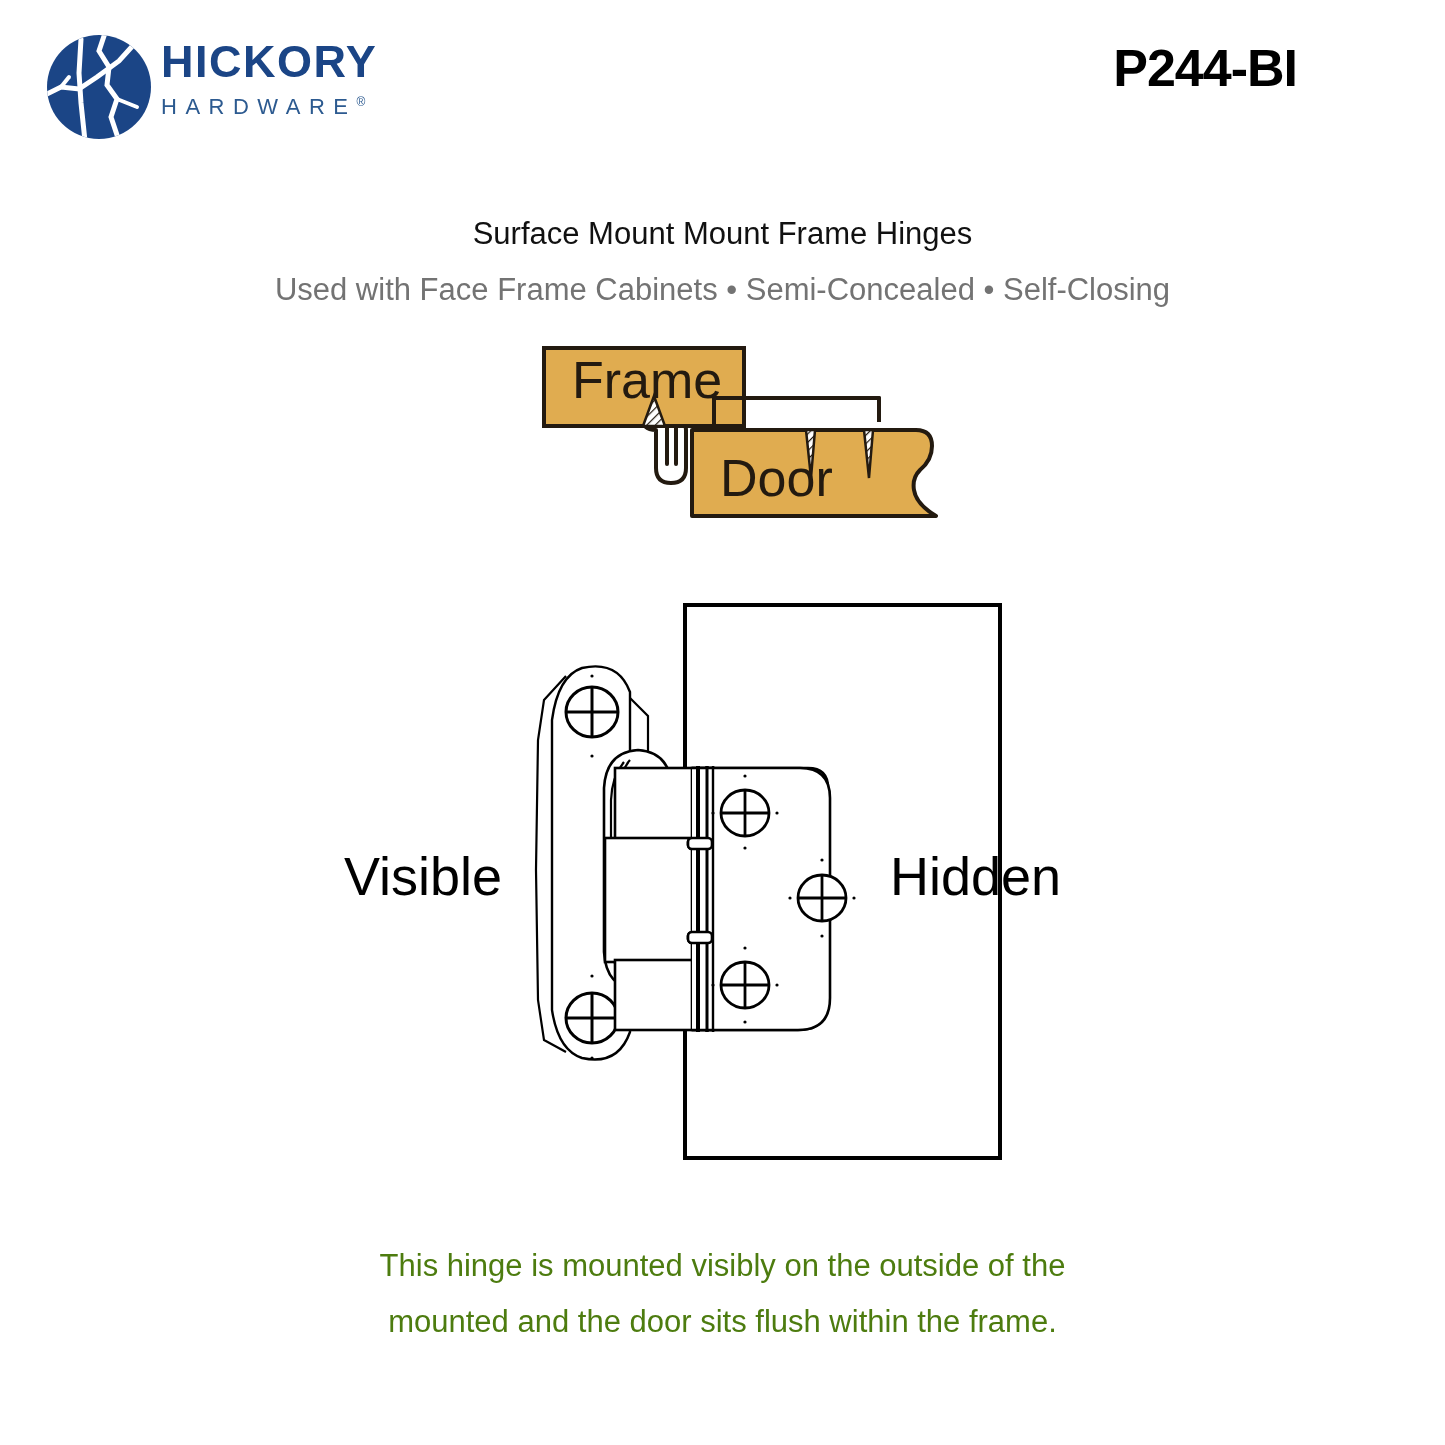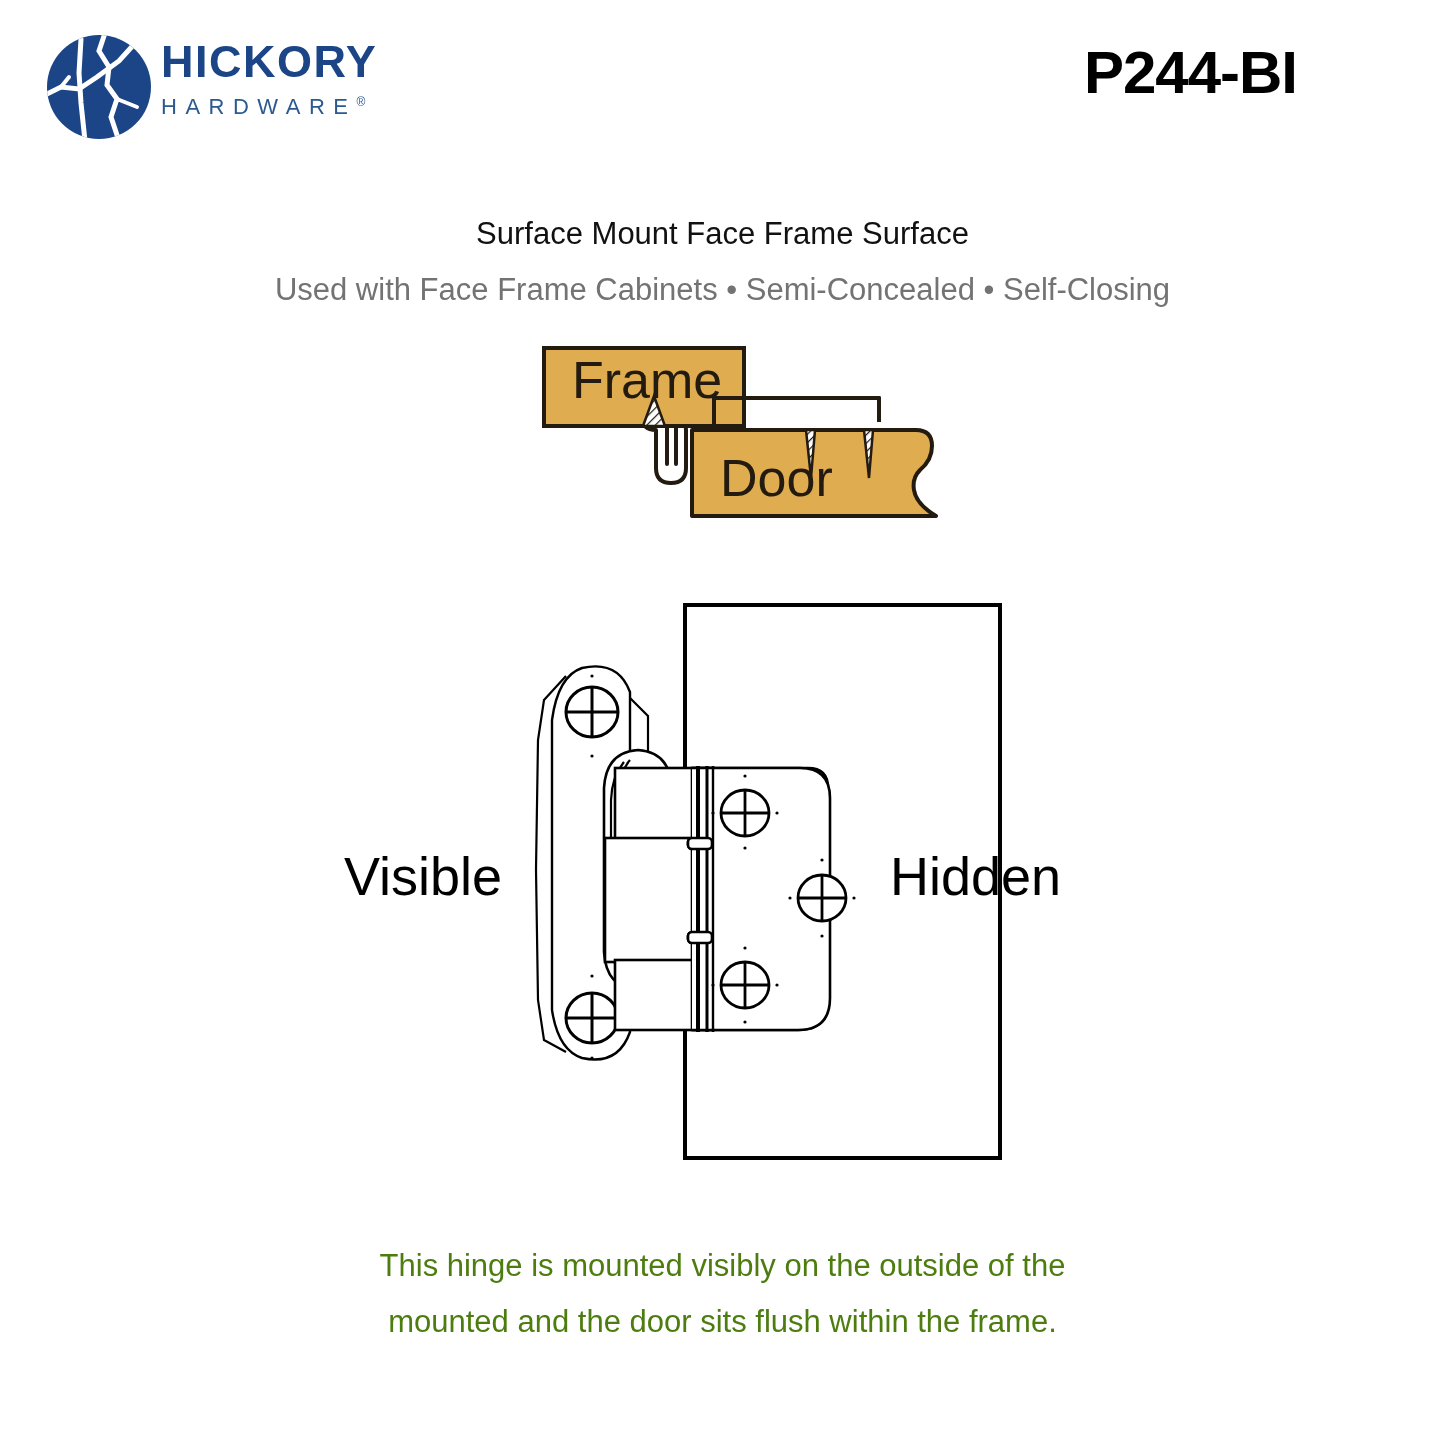--- a/index.html
+++ b/index.html
@@ -59,21 +59,21 @@
   }
   .brand-line2 .reg {
     font-size: 12px;
     vertical-align: super;
     letter-spacing: 0;
   }
   .product-code {
     position: absolute;
     right: 78px;
     top: 38px;
-    font-size: 60px;
+    font-size: 52px;
     font-weight: bold;
     letter-spacing: -1px;
     color: #000;
     font-family: "Liberation Sans", sans-serif;
   }
 
   
   .subtitle-block {
     position: absolute;
     top: 212px;
@@ -159,21 +159,21 @@
     <div class="brand-words">
       <div class="brand-line1">HICKORY</div>
       <div class="brand-line2"><span>HARDWARE</span><span class="reg">®</span></div>
     </div>
   </div>
 
   <div class="product-code">P244-BI</div>
 </div>
 
 <div class="subtitle-block">
-  <div class="subtitle-1">Surface Mount Face Frame Surface</div>
+  <div class="subtitle-1">Surface Mount Mount Frame Hinges</div>
   <div class="subtitle-2">Used with Face Frame Cabinets • Semi-Concealed • Self-Closing</div>
 </div>
 
 <div class="frame-door-diagram">
   <svg viewBox="0 0 500 240" width="500" height="240">
     <defs>
       <pattern id="nailHatch" width="6" height="6" patternUnits="userSpaceOnUse" patternTransform="rotate(45)">
         <rect width="6" height="6" fill="#ffffff"></rect>
         <line x1="0" y1="0" x2="0" y2="6" stroke="#231a10" stroke-width="2.4"></line>
       </pattern>

